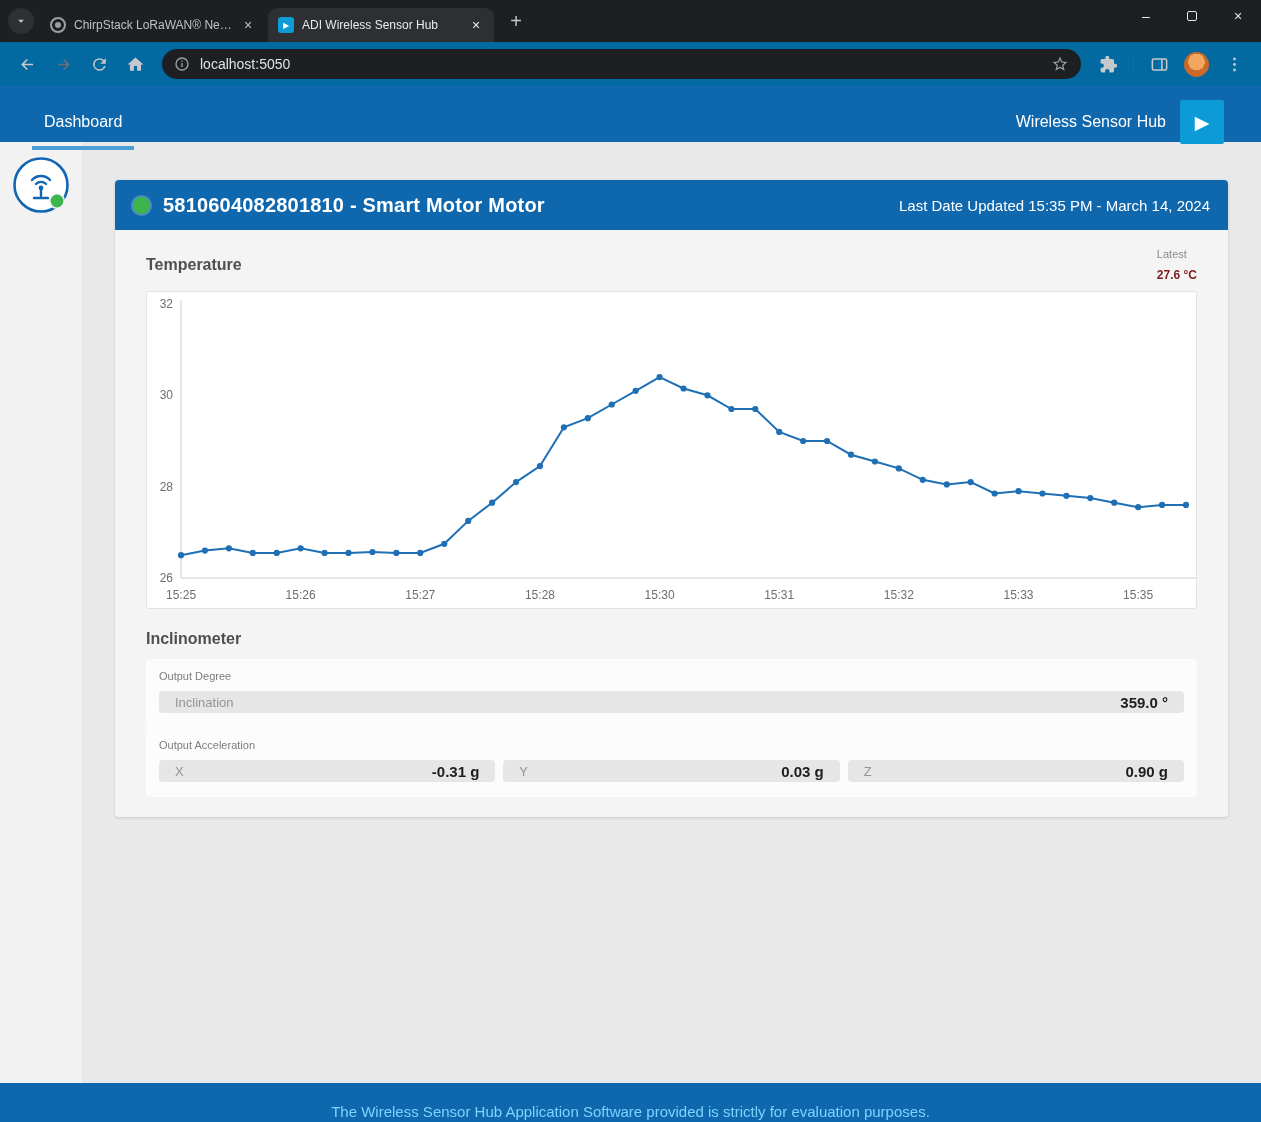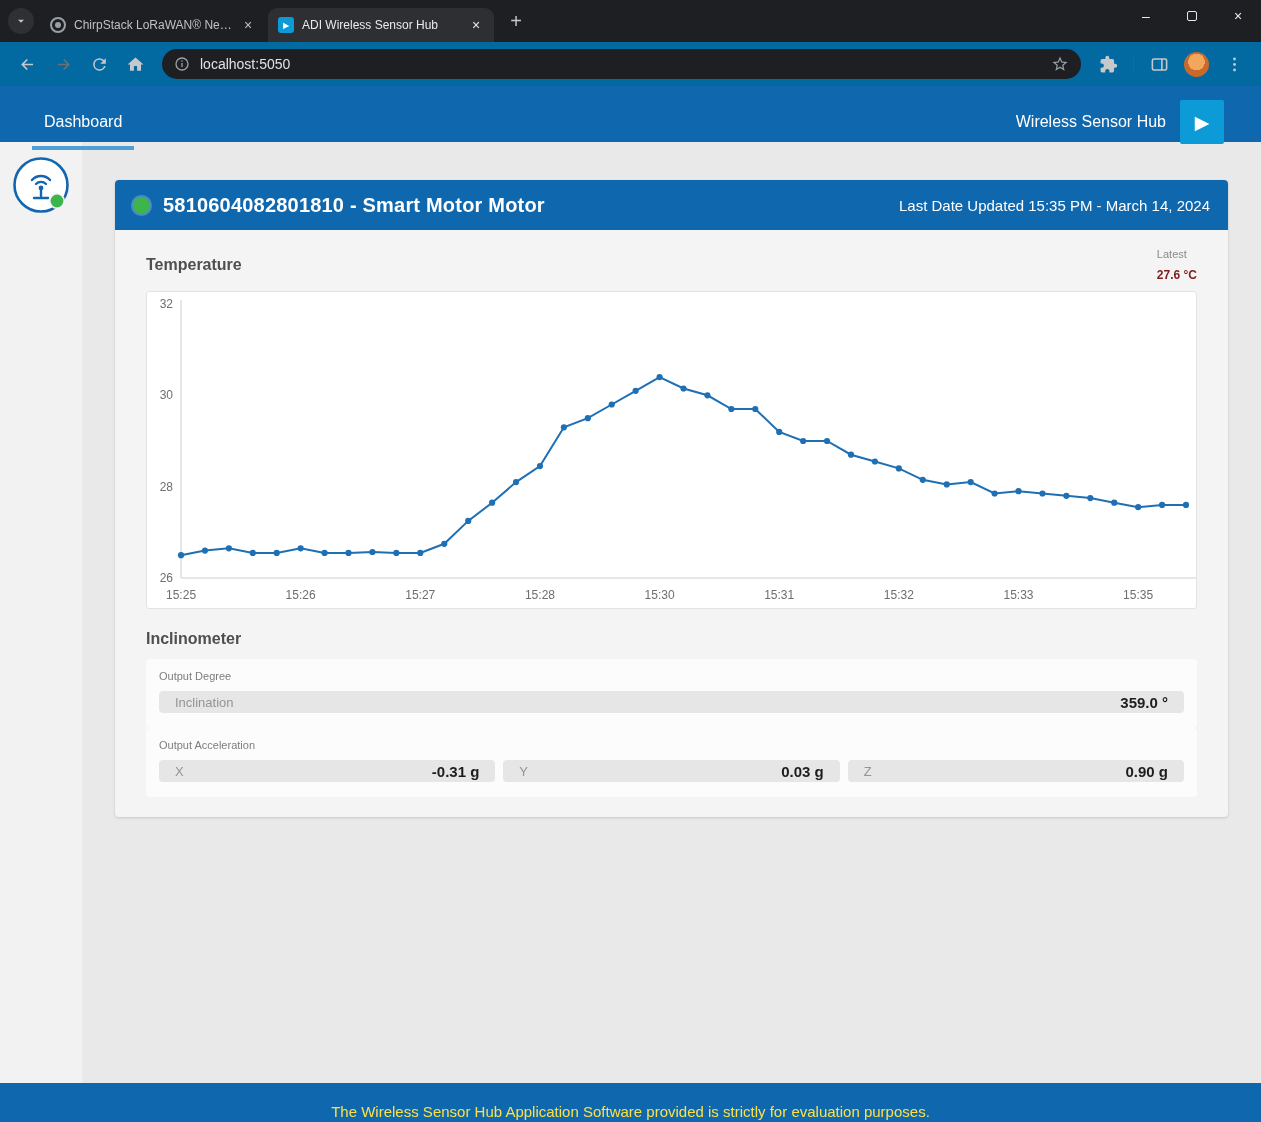--- a/index.html
+++ b/index.html
@@ -68,21 +68,21 @@
   .section-title.mt { display:block; margin:21px 0 11px; }
   .panel { background:#fcfcfc; border-radius:4px; padding:11px 13px 15px; }
   .panel-label { font-size:11px; color:#7d7d7d; margin-bottom:9px; }
   .pill { background:#e6e6e6; border-radius:4px; height:22px; display:flex; align-items:center; padding:8px 16px; }
   .pill-label { font-size:13px; color:#949494; }
   .pill-value { margin-left:auto; font-size:15px; font-weight:700; color:#1d1d1d; }
   .pill-row { display:flex; gap:8px; }
   .pill-row .pill { flex:1; }
 
   .footer { height:39px; background:#0f67ae; display:flex; align-items:center; justify-content:center; flex:none; }
-  .footer-text { font-size:15px; color:#fde047;margin-top:17px; }
+  .footer-text { font-size:15px; color:#7dd3fc;margin-top:17px; }
 </style>
 </head>
 <body>
 
 <div class="browser">
 
   <div class="tabstrip">
     <div class="tab-search">
       <svg viewBox="0 0 24 24">
           <path d="M7 10l5 5 5-5z" fill="currentColor"></path>

